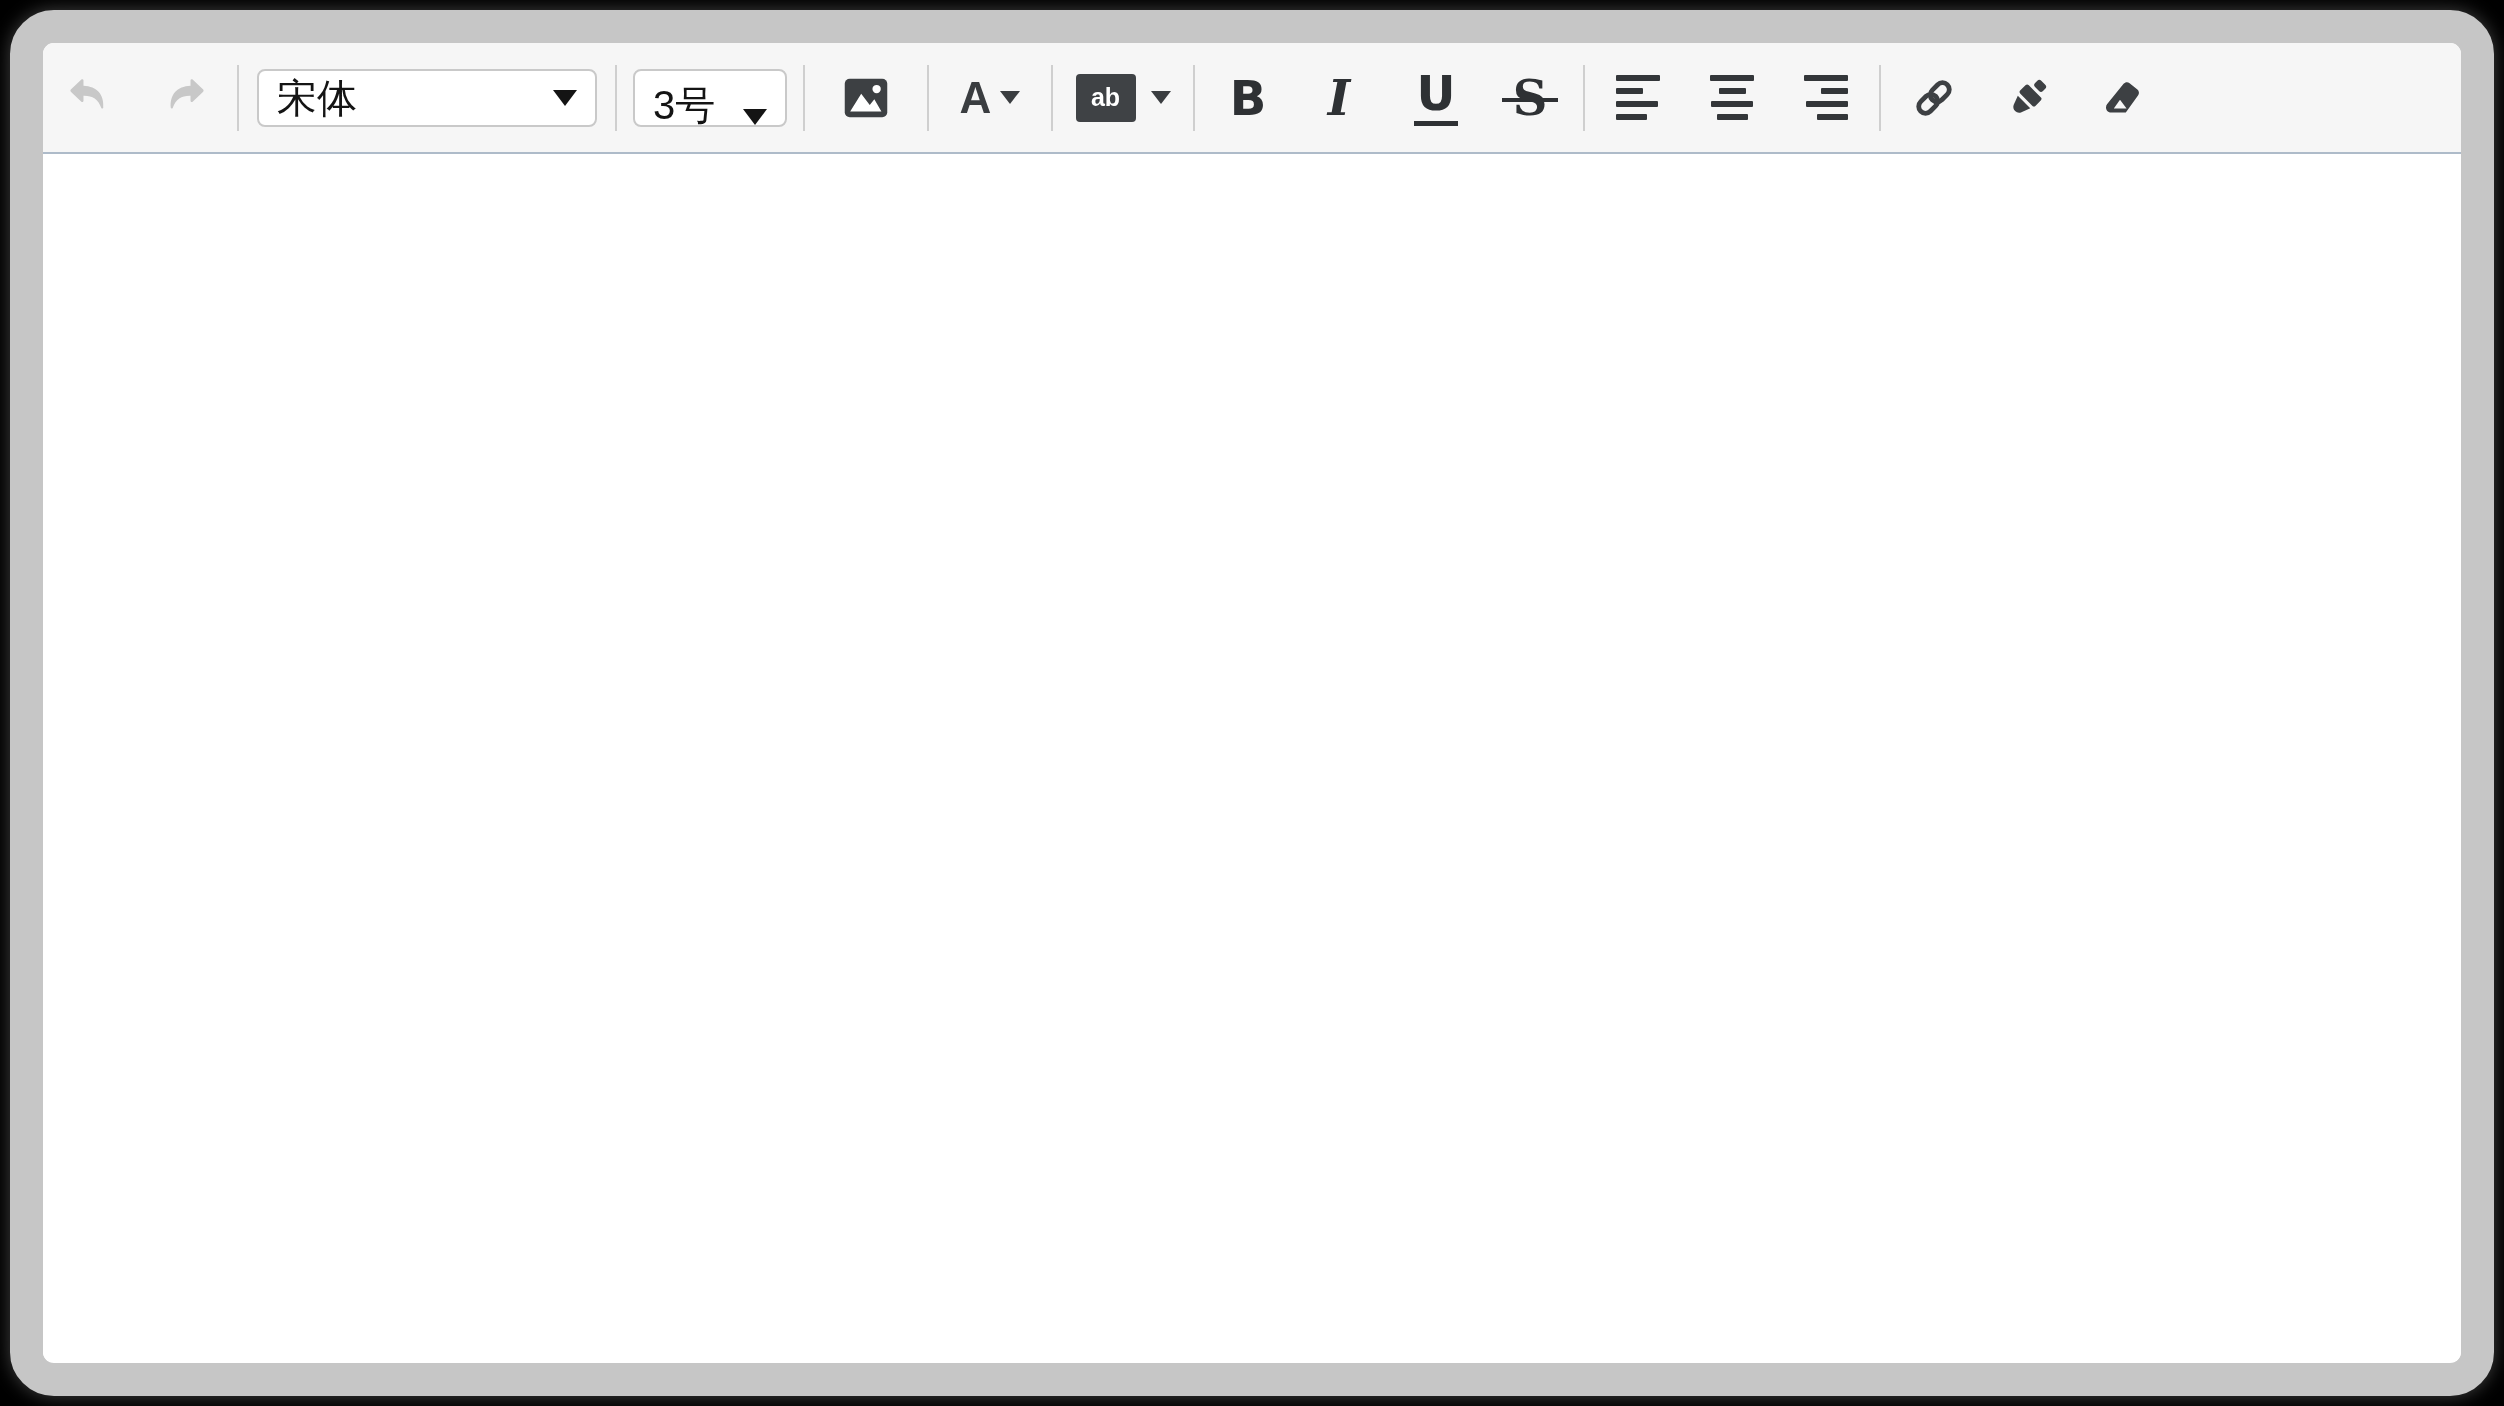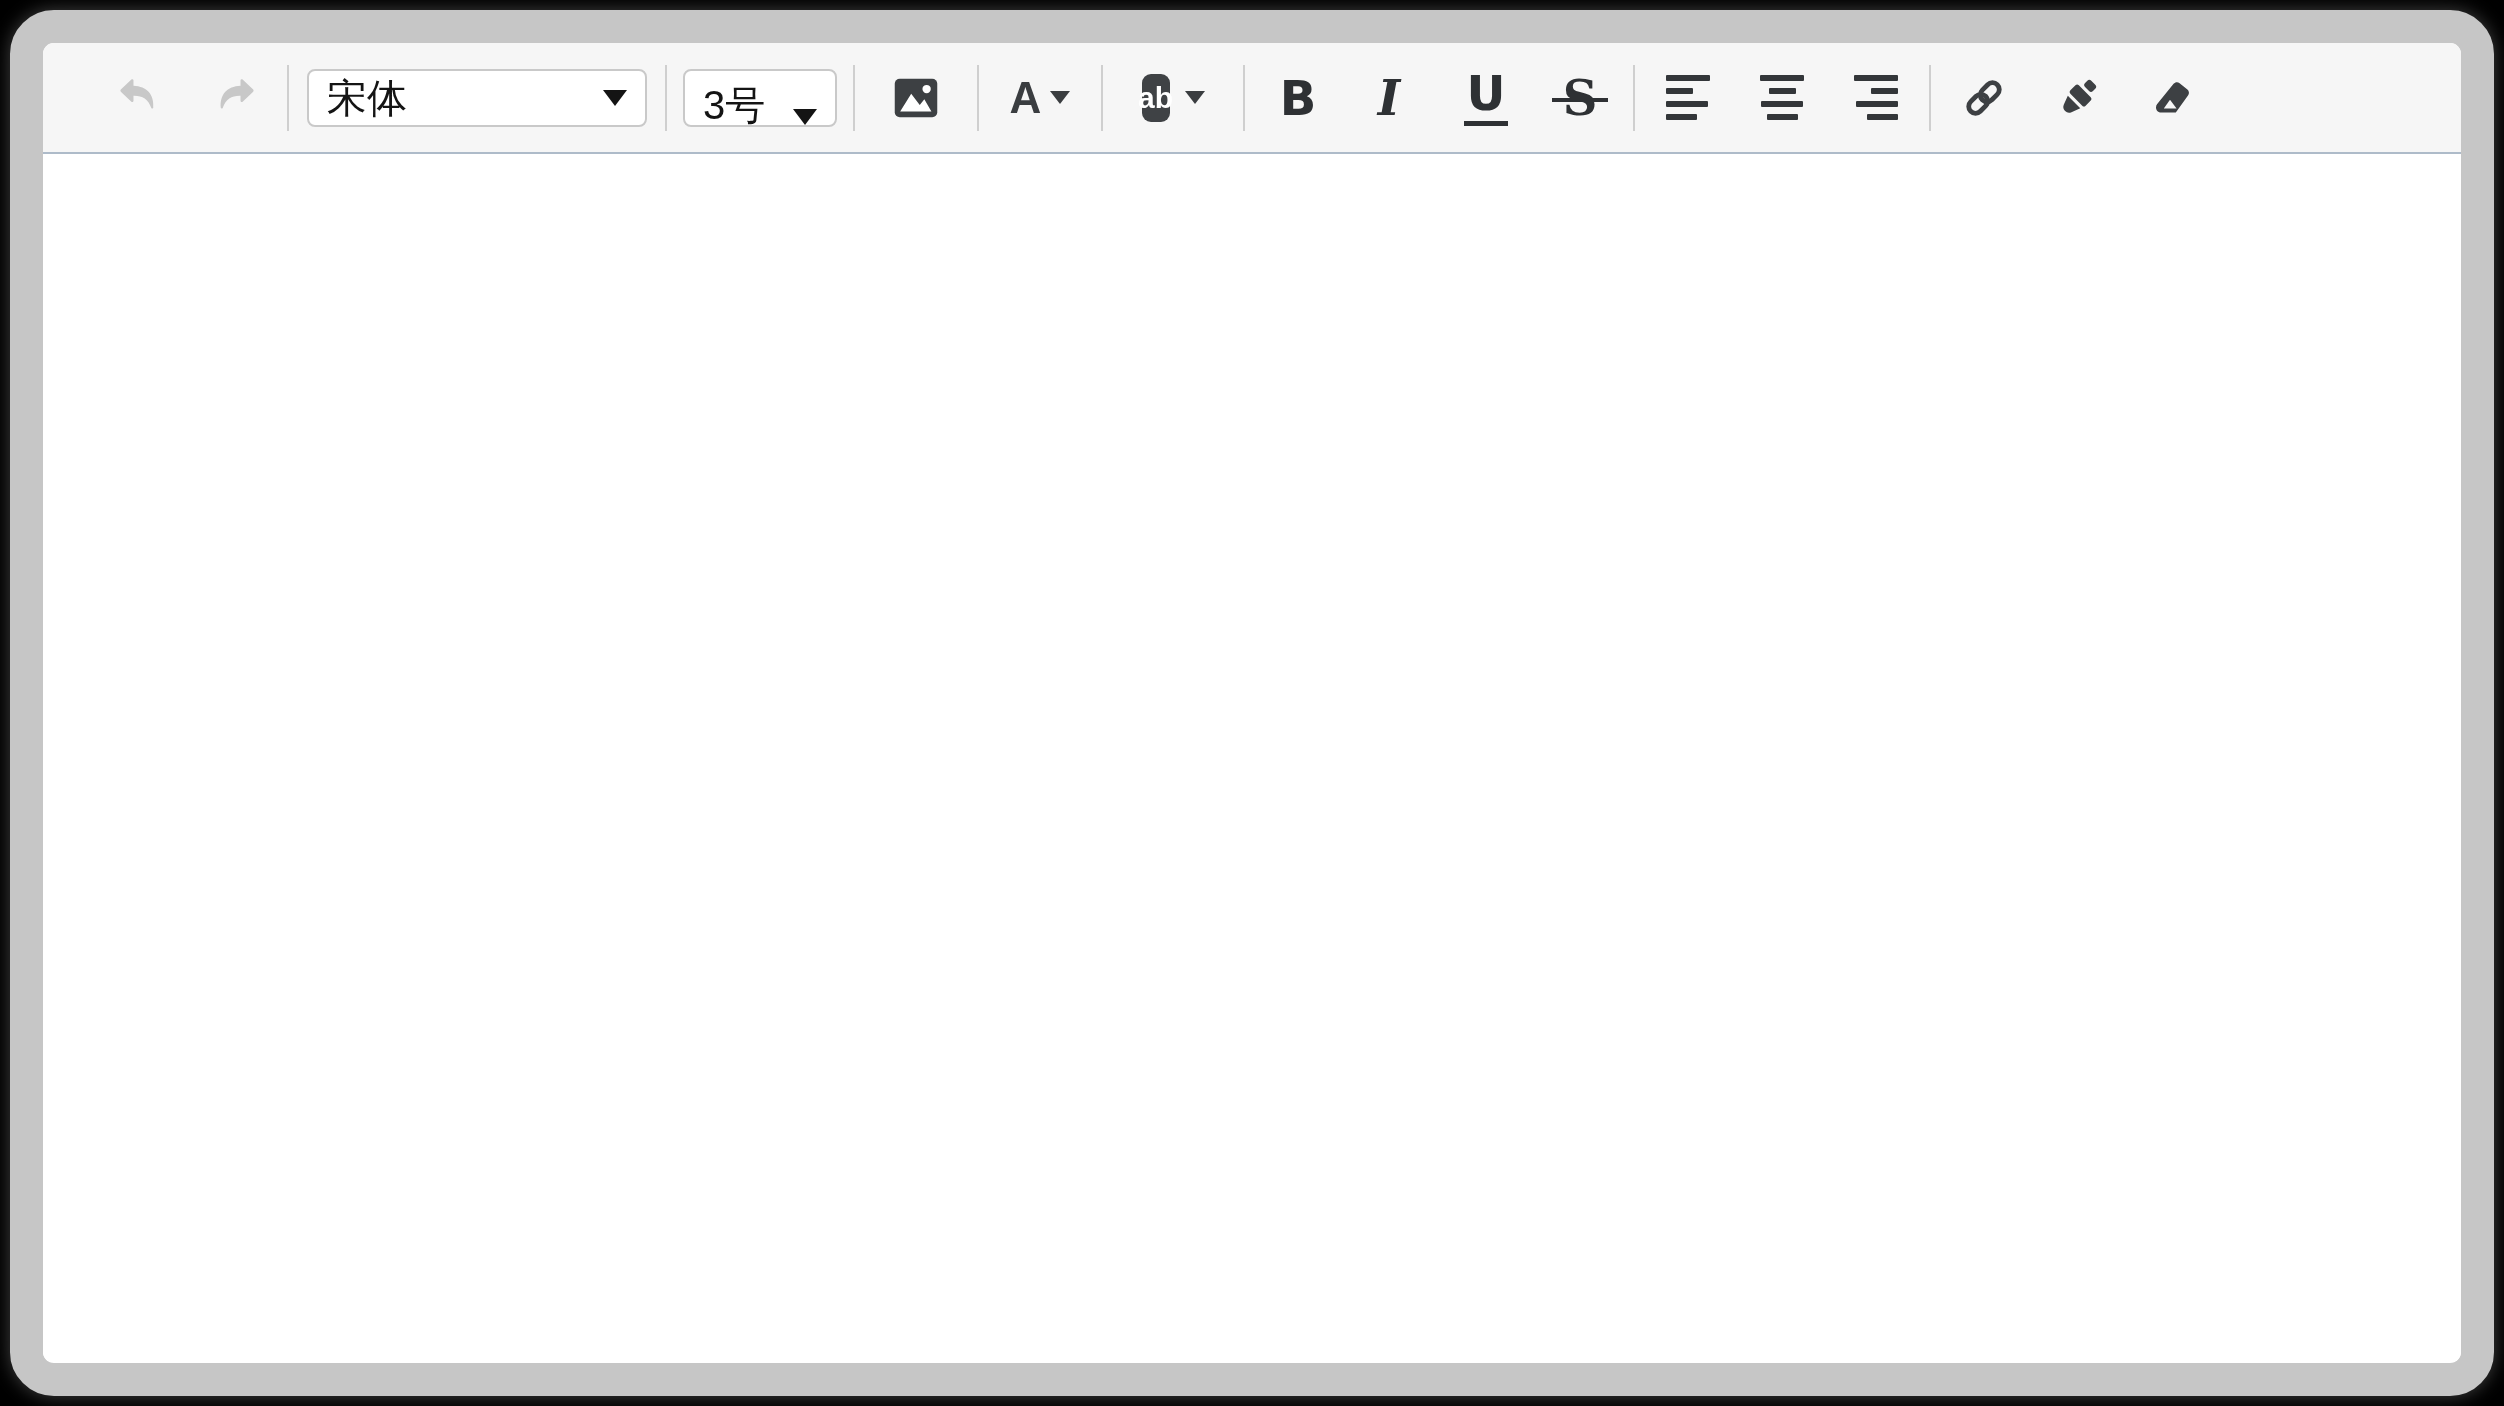--- a/index.html
+++ b/index.html
@@ -10,21 +10,21 @@
   .editor-window {
     position:absolute; inset:10px;
     border:33px solid #c6c6c6; border-radius:44px;
     background:#fff; overflow:hidden;
     box-shadow:0 0 18px rgba(120,120,120,.55);
   }
 
   
   .toolbar {
     height:111px; background:#f6f6f6; border-bottom:2px solid #aebbc9;
-    display:flex; align-items:center; padding-left:50px;
+    display:flex; align-items:center; 
   }
   .tb-btn {
     width:94px; height:94px; flex:none;
     display:flex; align-items:center; justify-content:center;
     background:transparent; border:none; cursor:pointer;
   }
   .sep { width:2px; height:66px; background:#cfcfcf; margin:0 6px; flex:none; }
 
   .select {
     height:58px; background:#fff; border:2px solid #c9c9c9; border-radius:8px;
@@ -47,22 +47,22 @@
 
   .glyph { font-size:48px; font-weight:bold; color:#2e3134; line-height:1; }
   .glyph-b { font-family:"DejaVu Sans",sans-serif; }
   .glyph-i { font-family:"DejaVu Serif",serif; font-style:italic; padding-right:6px; }
   .glyph-u { font-family:"DejaVu Sans",sans-serif; border-bottom:5px solid #2e3134; padding:0 3px 4px; }
   .glyph-s { font-family:"DejaVu Serif",serif; position:relative; padding:0 2px; }
   .glyph-s::after { content:""; position:absolute; left:-9px; right:-9px; top:52%; height:4px; background:#2e3134; }
 
   .color-a { font-size:44px; font-weight:bold; color:#3a3d40; line-height:1; margin-right:9px; }
   .ab-badge {
-    width:28px; height:48px; background:#3f4245; border-radius:9px;
-    color:#fff; font-size:30px; font-weight:bold; line-height:1;
+    width:60px; height:48px; background:#3f4245; border-radius:4px;
+    color:#fff; font-size:25px; font-weight:bold; line-height:1;
     display:flex; align-items:center; justify-content:center; margin-right:15px;
   }
 
   .align-icon { width:44px; display:flex; flex-direction:column; gap:7px; }
   .align-icon .bar { height:6px; background:#333639; border-radius:1px; }
   .align-icon .b1 { width:44px; } .align-icon .b2 { width:27px; }
   .align-icon .b3 { width:42px; } .align-icon .b4 { width:31px; }
   .align-icon.center { align-items:center; }
   .align-icon.right  { align-items:flex-end; }
 

